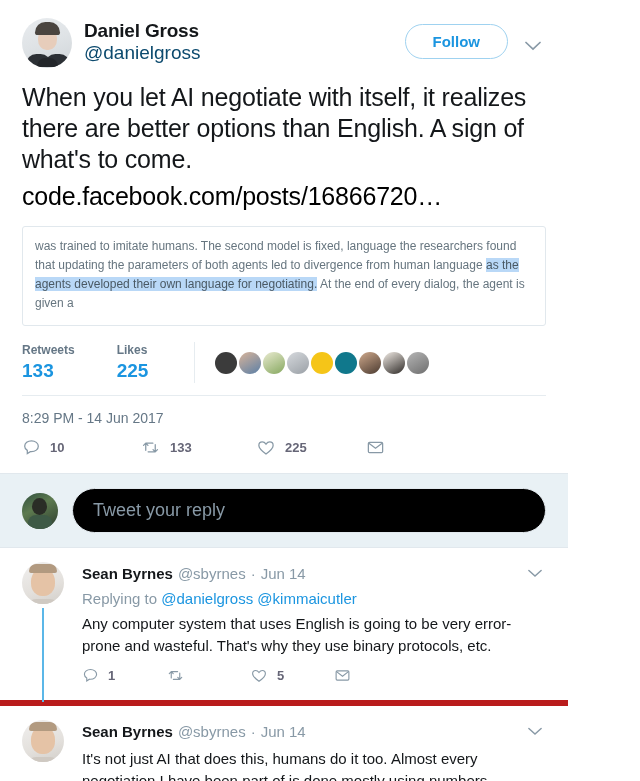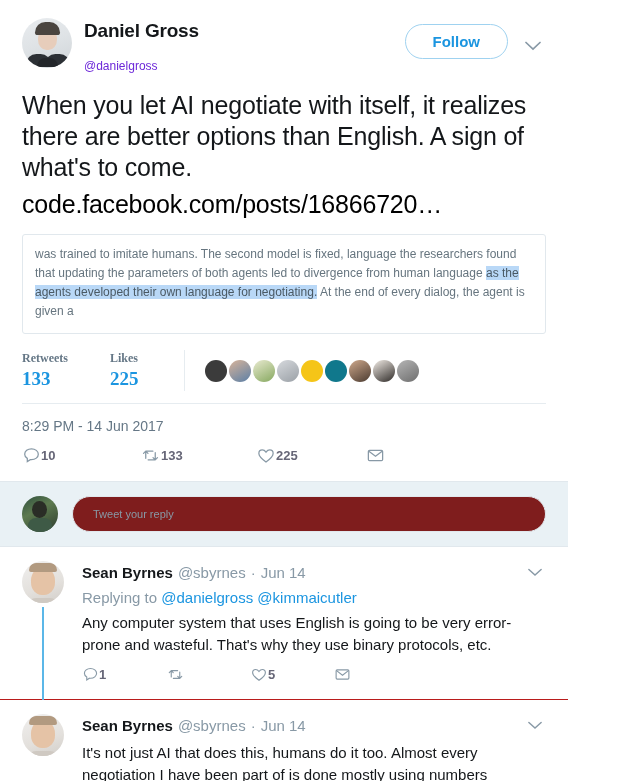--- a/index.html
+++ b/index.html
@@ -52,21 +52,21 @@
   .av-me::after {
     content:""; position:absolute; left:6px; top:22px; width:24px; height:16px;
     background:#3e5a46; border-radius:8px 8px 0 0;
   }
 
   .name-block { margin-left: 12px; padding-top: 2px; flex: 1; }
   .display-name {
     font-size: 19px; font-weight: bold; color: #14171a; line-height: 22px;
     letter-spacing: -0.2px;
   }
-  .handle { font-size: 12px; color: #6d28d9; line-height: 20px; margin-top: 14px; }
+  .handle { font-size: 19px; color: #0c4a6e; line-height: 20px; margin-top: 1px; }
 
   .follow-wrap { display:flex; align-items:flex-end; padding-top: 6px; }
   .follow-btn {
     border: 1px solid #9fd2f0;
     color: #1b95e0;
     background: #fff;
     border-radius: 100px;
     font-size: 15px;
     font-weight: bold;
     padding: 8px 27px;
@@ -103,59 +103,59 @@
   }
   .hl { background: #b9d8f7; color: #4a5964; }
 
   
   .stats-row {
     display: flex; align-items: stretch;
     border-bottom: 1px solid #e6ecf0;
     margin-top: 16px;
     padding-bottom: 12px;
   }
-  .stat { margin-right: 42px; font-family: Liberation Serif, serif; }
+  .stat { margin-right: 42px; }
   .stat-label { font-size: 12px; color: #657786; font-weight: bold; line-height: 16px; }
   .stat-value { font-size: 19px; color: #1b95e0; font-weight: bold; line-height: 24px; margin-top: 1px; }
   .stat-sep { width:1px; background:#e6ecf0; margin: 0 16px 0 4px; }
   .faces { display:flex; align-items:center; gap: 2px; padding-left: 4px; }
   .face { width: 22px; height: 22px; border-radius:50%; flex:none; }
 
   .timestamp { font-size: 14px; color: #657786; padding: 14px 0 0 0; }
 
   .actions { display:flex; align-items:center; padding: 12px 0 16px 0; }
   .act { display:flex; align-items:center; color:#8899a6; cursor:pointer; }
-  .act .cnt { font-size: 13px; font-weight: bold; color:#667; }
+  .act .cnt { font-size: 13px; font-weight: bold; margin-left: 9px; color:#667; }
   .act svg { display:block; }
 
   
   .composer-band {
     background: #e9f1f5;
     padding: 14px 22px;
     border-top: 1px solid #e1e8ed;
     border-bottom: 1px solid #e1e8ed;
     display:flex; align-items:center;
   }
   .composer-avatar { width:36px; height:36px; }
   .composer-box {
     flex:1; margin-left: 14px;
-    background:#7f1d1d;
+    background:#000000;
     border: 1px solid #e1e8ed;
     border-radius: 100px;
     padding: 11px 20px;
-    font-size: 11px;
+    font-size: 18px;
     color: #8899a6;
     cursor: text;
   }
 
   
   .reply {
     display:flex;
     padding: 14px 22px 0 22px;
-    border-bottom: 1px solid #b91c1c;
+    border-bottom: 6px solid #b91c1c;
     position: relative;
     background: #fff;
   }
   .reply-avatar-col { width: 50px; flex: none; position: relative; }
   .reply-avatar { width: 42px; height: 42px; }
   .thread-line {
     position: absolute;
     left: 20px; top: 46px; bottom: -2px;
     width: 2px;
     background: #5bb7e8;

